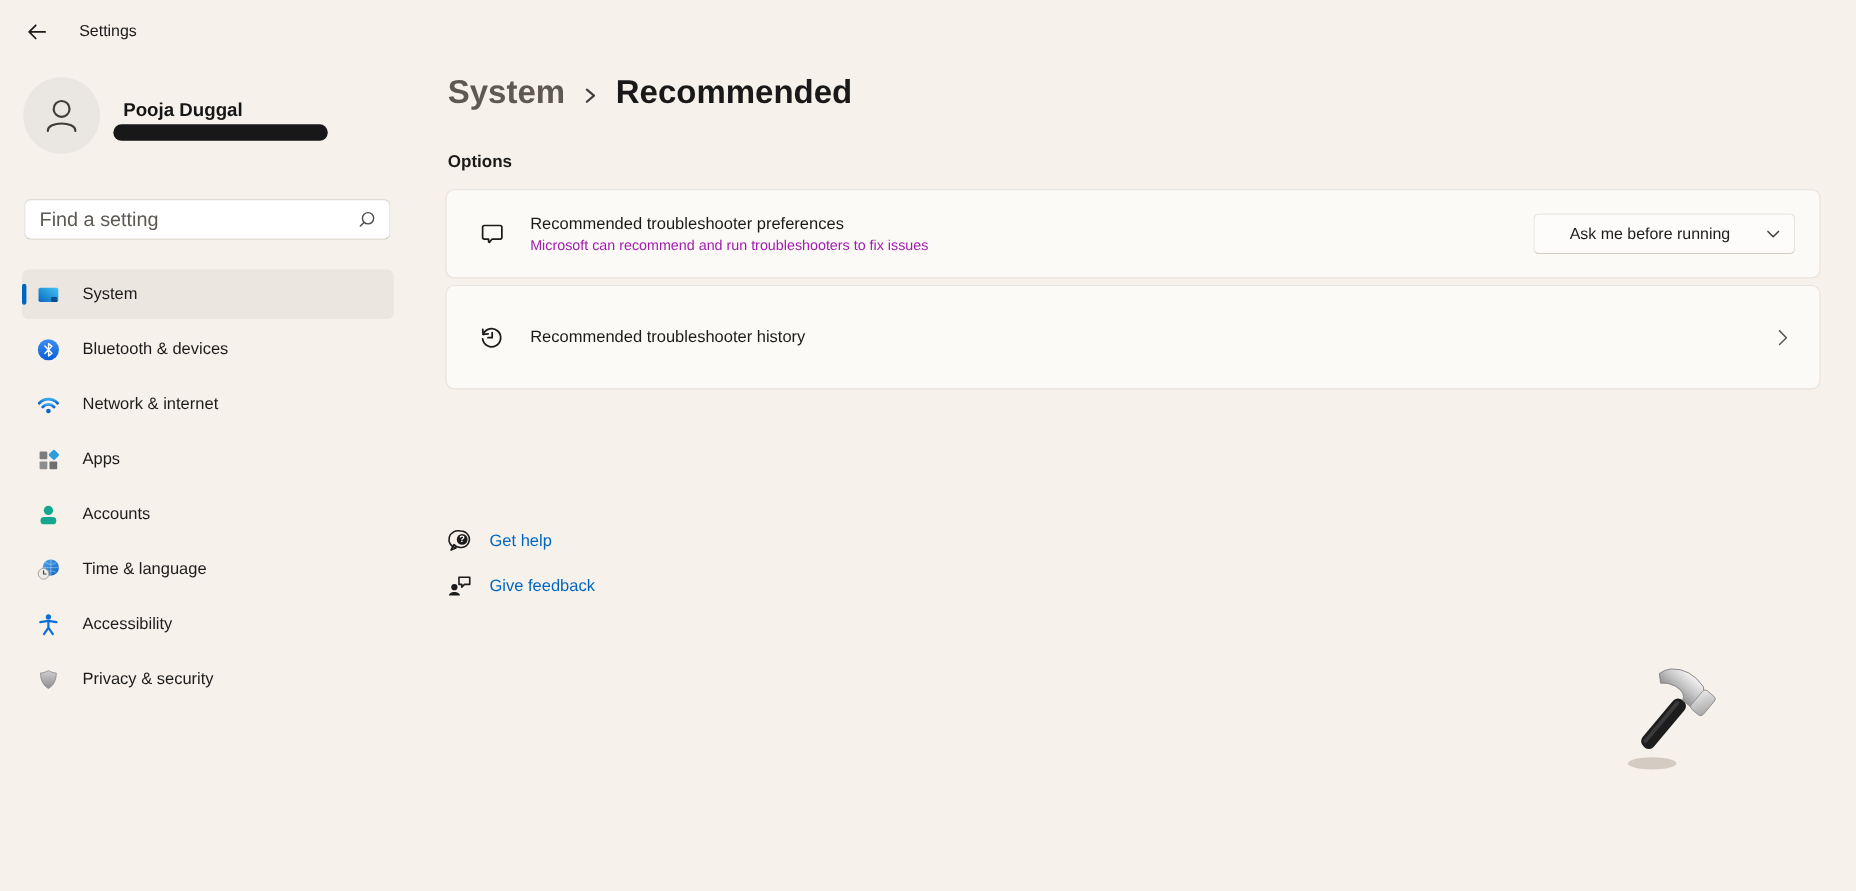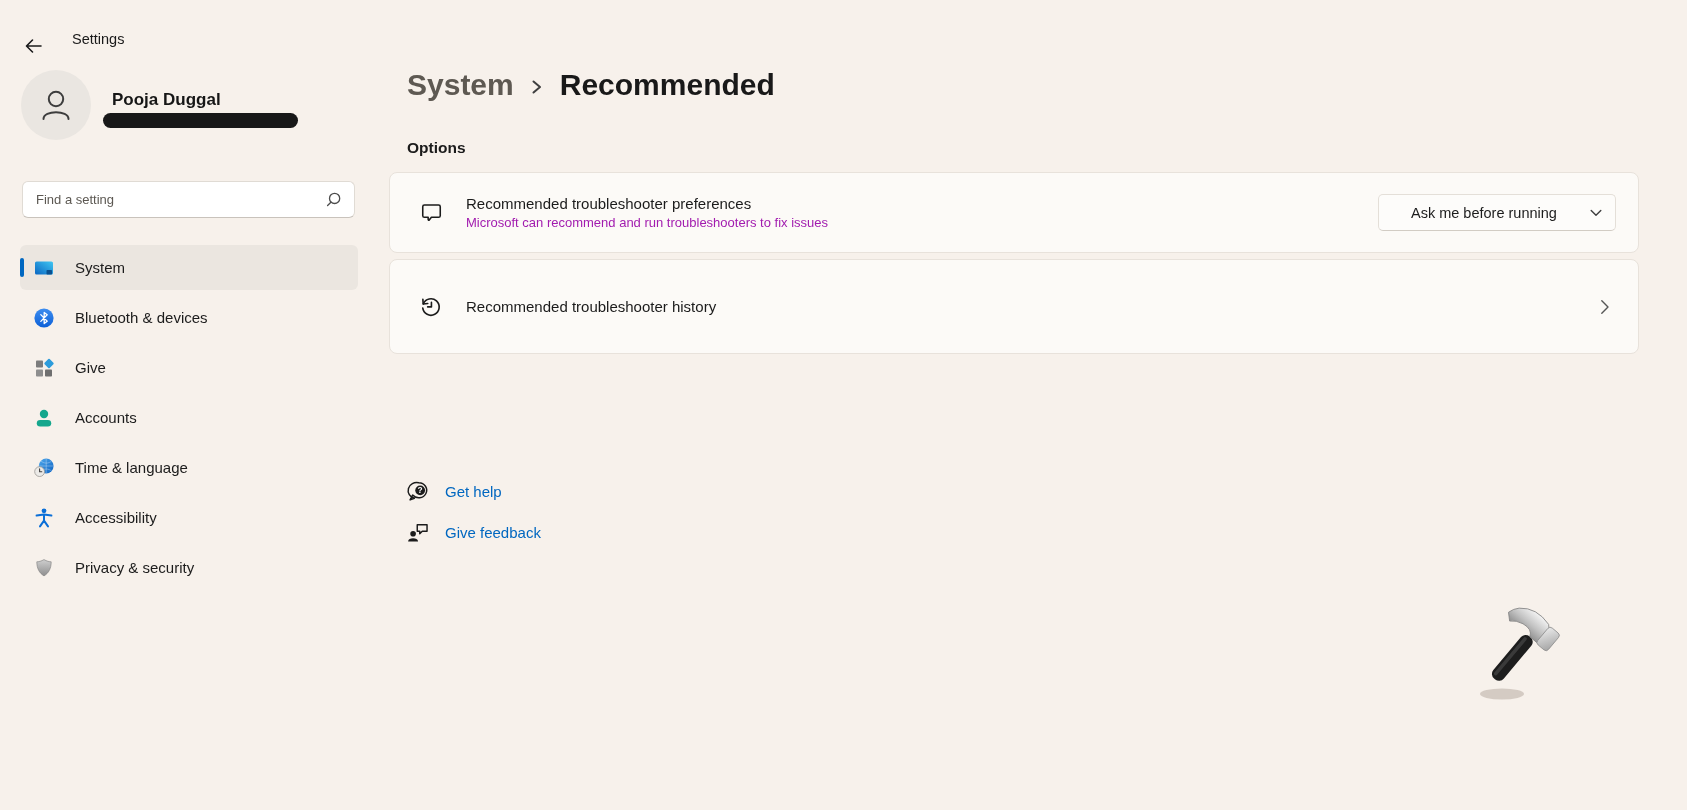--- a/index.html
+++ b/index.html
@@ -5,21 +5,21 @@
   * { margin:0; padding:0; box-sizing:border-box; }
   html,body { width:1687px; height:810px; overflow:hidden; }
   body {
     position:relative;
     background:#F7F1EB;
     font-family:"Liberation Sans", sans-serif;
     color:#1b1b1b;
   }
 
   
-  .titlebar { position:absolute; top:31px; left:16px; display:flex; }
+  .titlebar { position:absolute; top:14px; left:16px; display:flex; align-items:center; }
   .back-btn {
     width:34px; height:30px; border:none; background:transparent; border-radius:5px;
     display:flex; align-items:center; justify-content:center; cursor:pointer;
   }
   .app-title { margin-left:22px; font-size:14.5px; color:#1a1a1a; }
 
   
   .profile { position:absolute; top:70px; left:21px; width:340px; height:76px; cursor:pointer; }
   .avatar {
     position:absolute; top:0; left:0; width:70px; height:70px; border-radius:50%;
@@ -32,21 +32,21 @@
   }
 
   
   .searchbox {
     position:absolute; top:181px; left:22px; width:333px; height:37px;
     background:#FFFFFF; border:1px solid #E0DBD4; border-bottom-color:#C9C3BC;
     border-radius:6px; display:flex; align-items:center;
   }
   .searchbox input {
     flex:1; border:none; outline:none; background:transparent;
-    font-family:"Liberation Sans", sans-serif; font-size:13px; color:#3a3a3a;
+    font-family:"Liberation Sans", sans-serif; font-size:18px; color:#3a3a3a;
     padding:0 8px 0 13px;
   }
   .searchbox input::placeholder { color:#5C5852; opacity:1; }
   .search-icon { margin-right:12px; display:flex; }
 
   
   .nav { position:absolute; top:245px; left:20px; width:338px; }
   .nav-item {
     position:relative; height:45px; margin-bottom:5px; border-radius:6px;
     display:flex; align-items:center; padding-left:13px; cursor:pointer;
@@ -60,21 +60,21 @@
   .nav-label { font-size:15px; color:#1c1c1c; }
 
   
   .breadcrumb { position:absolute; top:68px; left:407px; display:flex; align-items:center; }
   .crumb-parent { font-size:30px; font-weight:600; color:#5E5952; cursor:pointer; }
   .crumb-sep { margin:4px 17px 0 17px; display:flex; }
   .crumb-current { font-size:30px; font-weight:600; color:#191919; }
 
   .section-label { position:absolute; top:139px; left:407px; font-size:15.5px; font-weight:700; color:#1b1b1b; }
 
-  .cards { position:absolute; top:172px; left:389px; width:1250px; }
+  .cards { position:absolute; top:172px; left:405px; width:1250px; }
   .card {
     background:#FCFAF7; border:1px solid #E8E2DB; border-radius:8px;
     display:flex; align-items:center; padding:0 22px 0 28px; margin-bottom:6px;
   }
   .card.row-1 { height:81px; }
   .card.row-2, .card.row-3 { height:95px; cursor:pointer; }
   .card-icon { width:26px; display:flex; justify-content:center; margin-right:22px; }
   .card-text { display:flex; flex-direction:column; gap:3px; }
   .card-title { font-size:15px; color:#1b1b1b; }
   .card-sub { font-size:13px; color:#a21caf; }
@@ -166,32 +166,48 @@
               <stop offset="1" stop-color="#0B5FD7"></stop>
             </linearGradient>
           </defs>
         <circle cx="11" cy="11" r="9.6" fill="url(#gBt)"></circle>
         <path d="M7.8 7.6 L14.2 14.2 L11.2 16.6 L11.2 5.4 L14.2 7.8 L7.8 14.4" stroke="#fff" stroke-width="1.3" fill="none" stroke-linejoin="round" stroke-linecap="round"></path>
       </svg>
     </span>
     <span class="nav-label">Bluetooth &amp; devices</span>
   </div>
 
+  <div class="nav-item">
+    <span class="nav-icon">
+      <svg width="22" height="22" viewBox="0 0 22 22">
+        <defs>
+            <linearGradient id="gWf" x1="0" y1="0" x2="0" y2="1">
+          <stop offset="0" stop-color="#35A7F0"></stop>
+              <stop offset="1" stop-color="#0B63C4"></stop>
+            </linearGradient>
+          </defs>
+        <path d="M2.6 9.6 A11.5 11.5 0 0 1 19.4 9.6" stroke="url(#gWf)" stroke-width="2.5" fill="none" stroke-linecap="round"></path>
+        <path d="M5.8 13 A7 7 0 0 1 16.2 13" stroke="url(#gWf)" stroke-width="2.5" fill="none" stroke-linecap="round"></path>
+        <circle cx="11" cy="16.6" r="2.1" fill="#0B63C4"></circle>
+      </svg>
+    </span>
+    <span class="nav-label">Network &amp; internet</span>
+  </div>
 
 
   <div class="nav-item">
     <span class="nav-icon">
       <svg width="22" height="22" viewBox="0 0 22 22">
         <rect x="3" y="3.5" width="7" height="7" rx="0.8" fill="#7C7C7C"></rect>
         <rect x="3" y="12.5" width="7" height="7" rx="0.8" fill="#8E8E8E"></rect>
         <rect x="12" y="12.5" width="7" height="7" rx="0.8" fill="#6F6F6F"></rect>
         <rect x="12.4" y="2.9" width="7.2" height="7.2" rx="1" fill="#2D9CDB" transform="rotate(45 16 6.5)"></rect>
       </svg>
     </span>
-    <span class="nav-label">Give</span>
+    <span class="nav-label">Apps</span>
   </div>
 
   <div class="nav-item">
     <span class="nav-icon">
       <svg width="22" height="22" viewBox="0 0 22 22">
         <circle cx="11" cy="7" r="4.2" fill="#15A78D"></circle>
         <rect x="3.8" y="13" width="14.4" height="6.6" rx="3.3" fill="#15A78D"></rect>
       </svg>
     </span>
     <span class="nav-label">Accounts</span>

